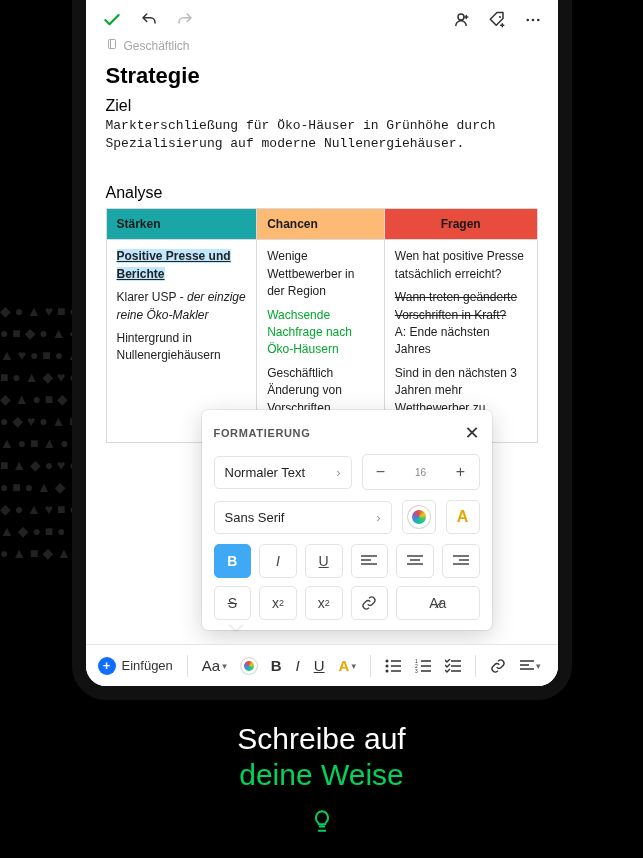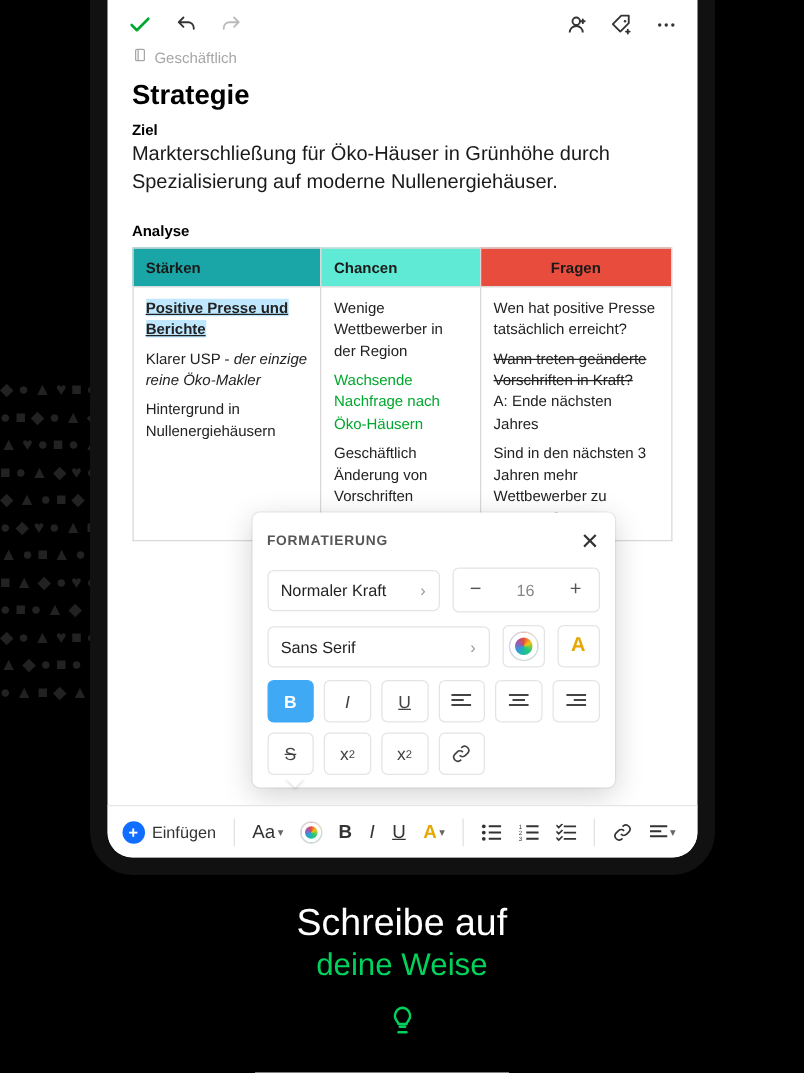--- a/index.html
+++ b/index.html
@@ -56,27 +56,27 @@
     align-items:center;
     gap:6px;
     padding: 4px 20px;
     color:#a6a6a6;
     font-size:12px;
   }
   .content {
     padding: 4px 20px 0;
   }
   h1 { font-size:22px; font-weight:800; margin:2px 0 4px; }
-  h3 { font-size:12px; font-weight:700; margin:8px 0 2px; }
-  .body { font-size:16px; line-height:1.4; color:#1a1a1a; }
+  h3 { font-size:16px; font-weight:400; margin:8px 0 2px; }
+  .body { font-size:13px; line-height:1.4; color:#1a1a1a;font-family:Liberation Mono, monospace; }
   table { border-collapse: collapse; width:100%; margin-top:6px; }
   th, td { border:1px solid #d9d9d9; font-size:12px; text-align:left; vertical-align:top; }
   th { padding:8px 10px; font-weight:800; color:#1a1a1a; }
   th.c1 { background:#1aa6a6; }
-  th.c2 { background:#5eead4; }
+  th.c2 { background:#fdba74; }
   th.c3 { background:#e74c3c;text-align:center; }
   td { padding:8px 10px; line-height:1.45; color:#222;margin-left:40px; }
   .hl { background:#bfe8ff; font-weight:700; text-decoration:underline; display:inline; }
   .italic { font-style:italic; }
   .green { color:#00a82d; }
   .strike { text-decoration:line-through; }
   .spacer { height:6px; }
 
   
   .popover {
@@ -97,21 +97,21 @@
   .pop-title { font-size:11px; letter-spacing:.06em; color:#555; font-weight:600; }
   .close { font-size:18px; color:#333; }
   .row { display:flex; align-items:center; gap:10px; margin-bottom:10px; }
   .sel {
     flex:1; display:flex; justify-content:space-between; align-items:center;
     border:1px solid #e4e4e4; border-radius:5px; padding:8px 10px;
     font-size:13px; color:#222;
   }
   .stepper { display:flex; align-items:center; border:1px solid #e4e4e4; border-radius:5px; overflow:hidden; flex:1; }
   .stepper .btn { width:36px; height:34px; display:flex; align-items:center; justify-content:center; color:#555; }
-  .stepper .val { flex:1; text-align:center; font-size:13px; color:#888; }
+  .stepper .val { flex:1; text-align:center; font-size:10px; color:#888; }
   .colorring {
     width:22px; height:22px; border-radius:50%;
     background: conic-gradient(#e74c3c,#f1c40f,#2ecc71,#1abc9c,#3498db,#9b59b6,#e74c3c);
     box-shadow: inset 0 0 0 4px #fff, 0 0 0 1px rgba(0,0,0,.15);
   }
   .hlbtn { width:34px; height:34px; display:flex; align-items:center; justify-content:center; border:1px solid #e4e4e4; border-radius:5px; }
   .grid { display:grid; grid-template-columns:repeat(6,1fr); gap:8px; }
   .gbtn { height:34px; border:1px solid #e4e4e4; border-radius:5px; display:flex; align-items:center; justify-content:center; color:#444; font-size:14px;}
   .gbtn.active { background:#3fa9f5; border-color:#3fa9f5; color:#fff; }
 
@@ -126,21 +126,21 @@
   .tbtn { color:#333; font-size:15px; display:flex; align-items:center; }
   .caretdown::after { content:"▾"; font-size:9px; margin-left:2px; color:#666; }
   .sep { width:1px; height:22px; background:#e0e0e0; }
 
   
   .caption {
     position:absolute; top:722px; left:0; right:0;
     text-align:center;
   }
   .cap1 { color:#fff; font-size:30px; font-weight:300; }
-  .cap2 { color:#00d25b; font-size:25px; font-weight:400; margin-top:2px;}
+  .cap2 { color:#00d25b; font-size:30px; font-weight:400; margin-top:2px;}
   .bulb { margin-top:16px; color:#00d25b; display:flex; justify-content:center; }
 </style>
 </head>
 <body>
 
 <div class="pattern">
 ◆ ● ▲ ♥ ■ ●<br>● ■ ◆ ● ▲ ◆<br>▲ ♥ ● ■ ● ▲<br>■ ● ▲ ◆ ♥ ●<br>◆ ▲ ● ■ ◆ ▲<br>● ◆ ♥ ● ▲ ■<br>▲ ● ■ ▲ ● ◆<br>■ ▲ ◆ ● ♥ ●<br>● ■ ● ▲ ◆ ▲<br>◆ ● ▲ ♥ ■ ●<br>▲ ◆ ● ■ ● ▲<br>● ▲ ■ ◆ ▲ ●
 </div>
 
 <div class="tablet">
@@ -193,21 +193,21 @@
           <path d="M9 3v18" stroke="currentColor" stroke-width="2"></path>
         </svg>
     </span>
     <span>Geschäftlich</span>
   </div>
 
   <div class="content">
     <h1>Strategie</h1>
     <h3>Ziel</h3>
     <div class="body">Markterschließung für Öko-Häuser in Grünhöhe durch Spezialisierung auf moderne Nullenergiehäuser.</div>
-    <h3 style="margin-top:20px">Analyse</h3>
+    <h3 style="margin-top:31px">Analyse</h3>
 
     <table>
       <tbody>
           <tr>
         <th class="c1">Stärken</th>
         <th class="c2">Chancen</th>
         <th class="c3">Fragen</th>
       </tr>
       <tr>
         <td>
@@ -237,21 +237,21 @@
       </table>
   </div>
 
   <div class="popover">
     <div class="pop-head">
       <span class="pop-title">FORMATIERUNG</span>
       <span class="close">✕</span>
     </div>
     <div class="row">
       <div class="sel">
-        <span>Normaler Kraft</span>
+        <span>Normaler Text</span>
           <span style="color:#999">›</span>
       </div>
       <div class="stepper">
         <div class="btn">−</div>
         <div class="val">16</div>
         <div class="btn">+</div>
       </div>
     </div>
     <div class="row">
       <div class="sel" style="flex:1">
@@ -293,20 +293,23 @@
       <div class="gbtn">
           <span style="text-decoration:line-through">S</span>
         </div>
       <div class="gbtn">x<sup style="font-size:9px">2</sup></div>
       <div class="gbtn">x<sub style="font-size:9px">2</sub></div>
       <div class="gbtn">
           <svg width="16" height="16" viewBox="0 0 24 24">
             <path d="M10 14a5 5 0 007 0l3-3a5 5 0 00-7-7l-1 1M14 10a5 5 0 00-7 0l-3 3a5 5 0 007 7l1-1" stroke="currentColor" stroke-width="2" fill="none"></path>
           </svg>
         </div>
+      <div class="gbtn" style="grid-column:span 2">
+          <span style="position:relative">A̷a</span>
+        </div>
     </div>
   </div>
 
   <div class="toolbar">
     <div class="insert">
       <span class="plus">+</span>
       <span>Einfügen</span>
     </div>
     <div class="sep"></div>
     <span class="tbtn caretdown">Aa</span>

